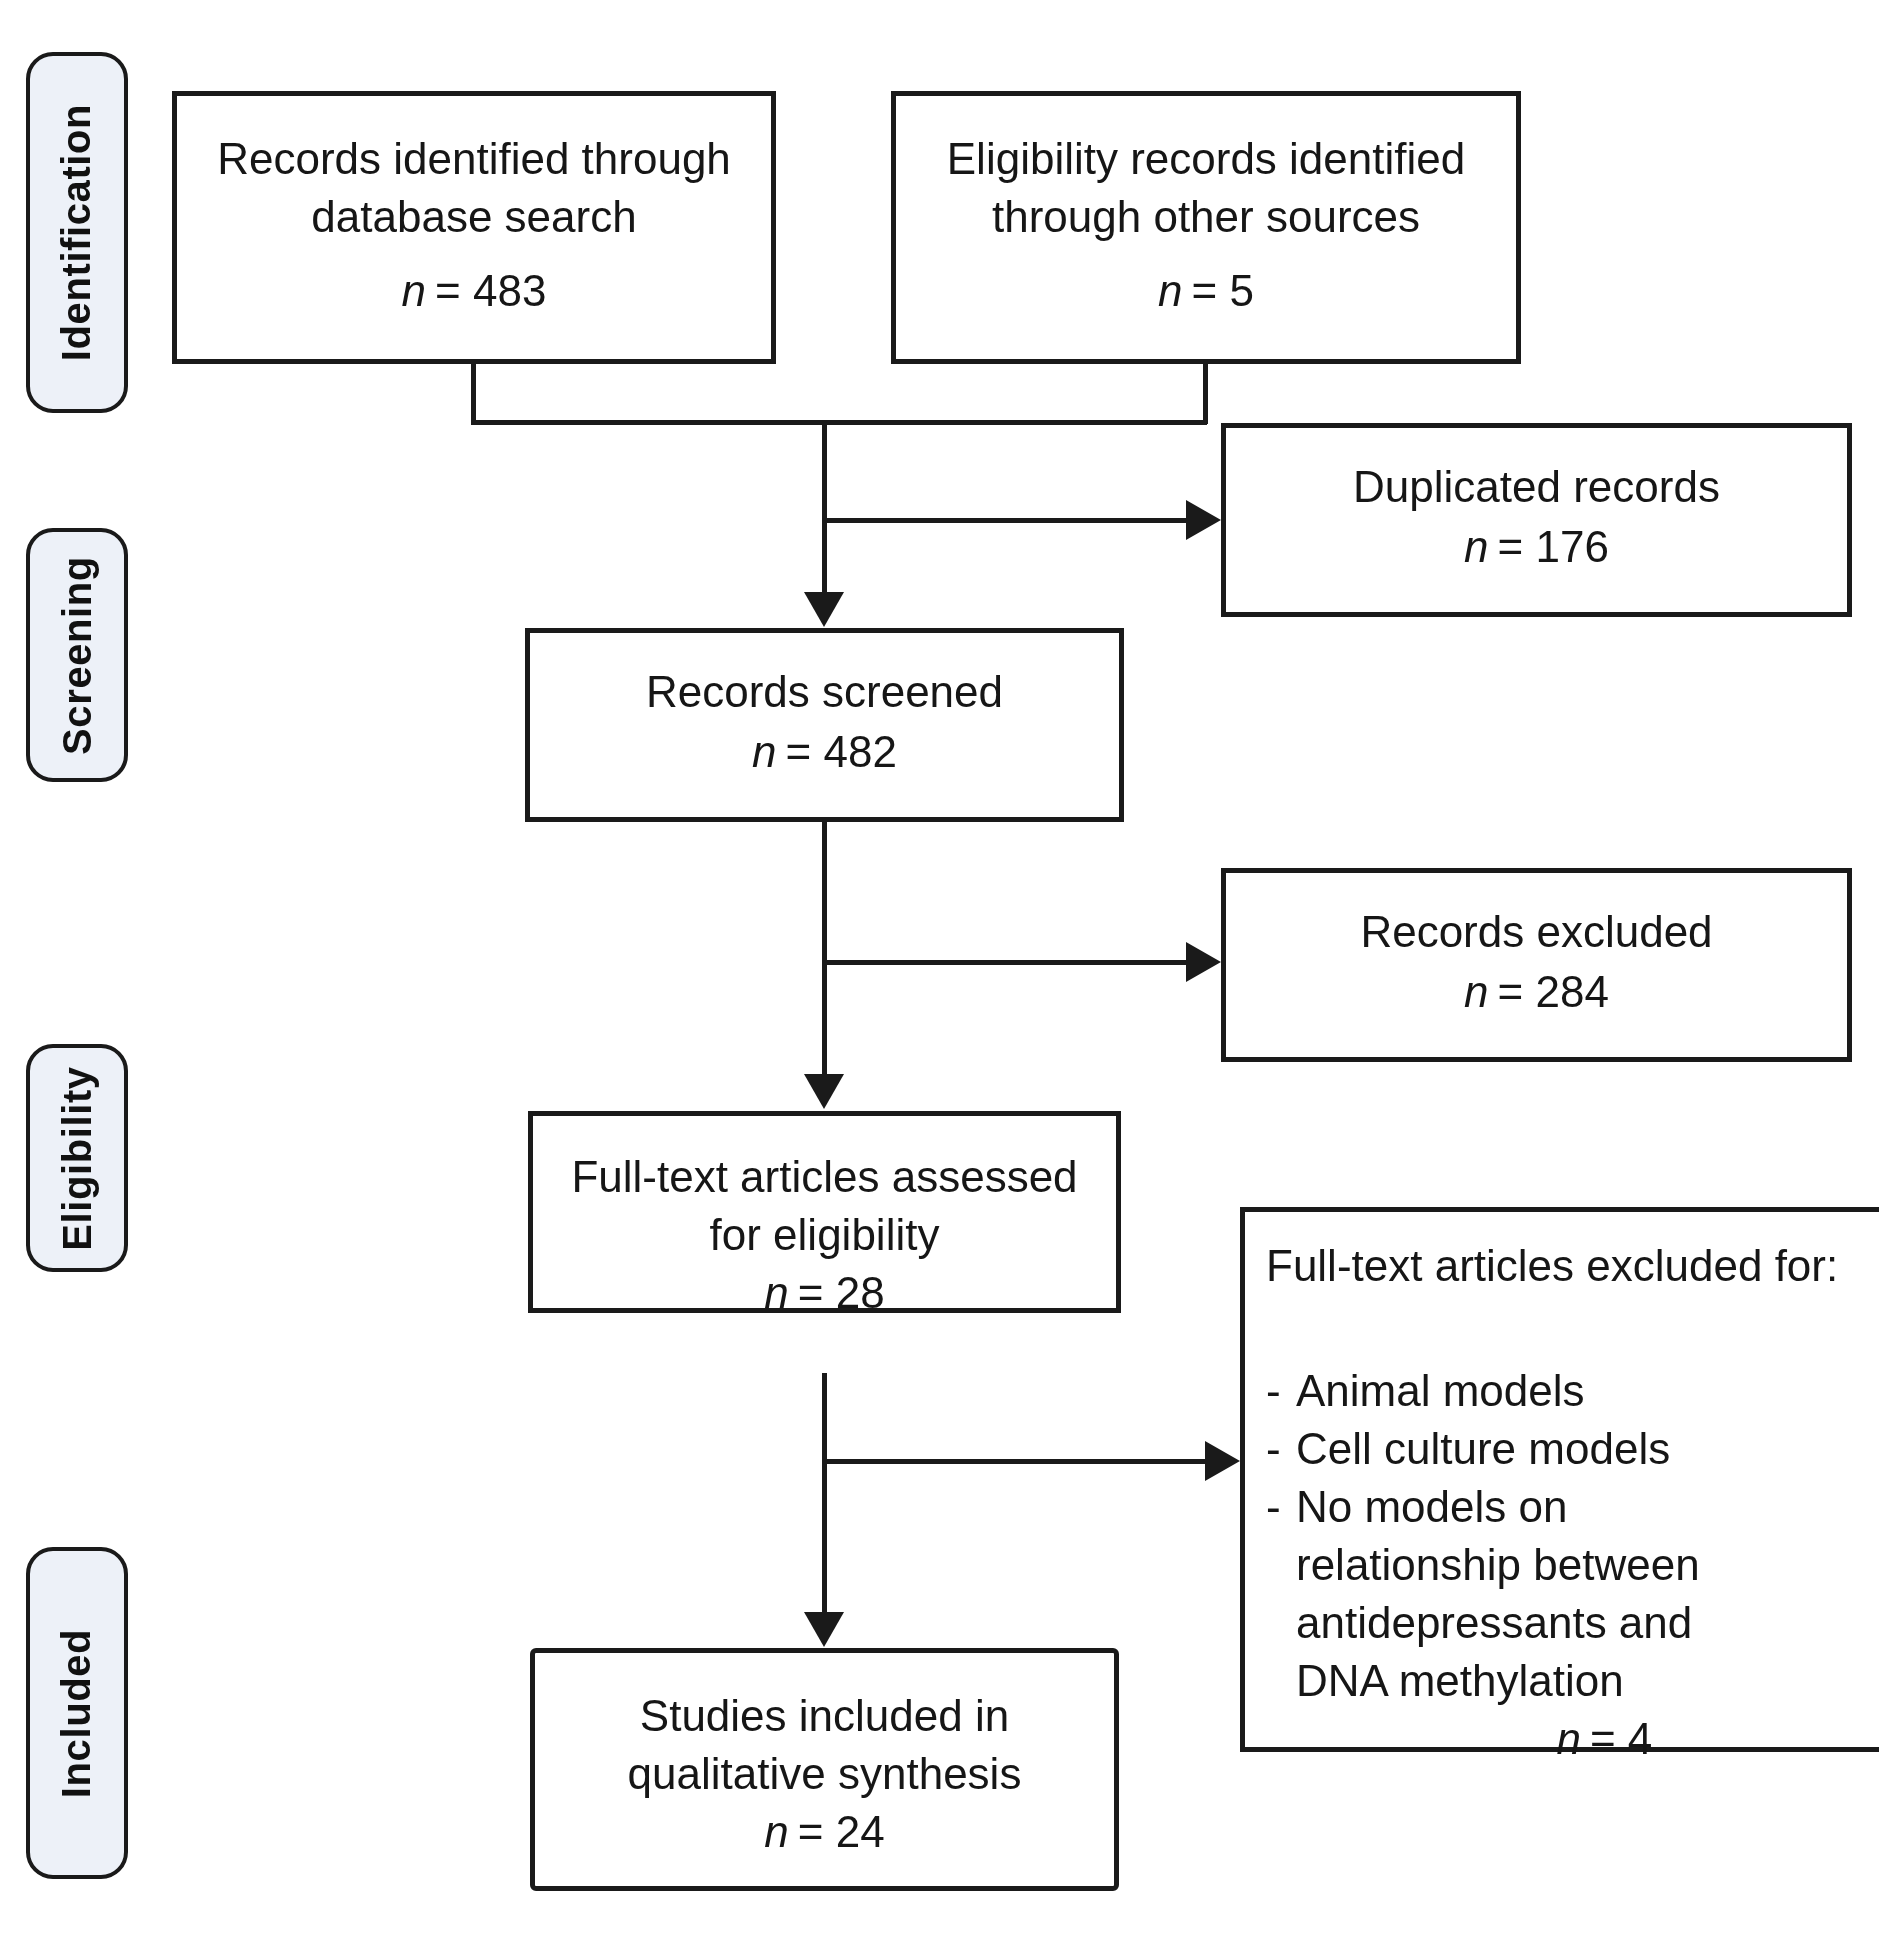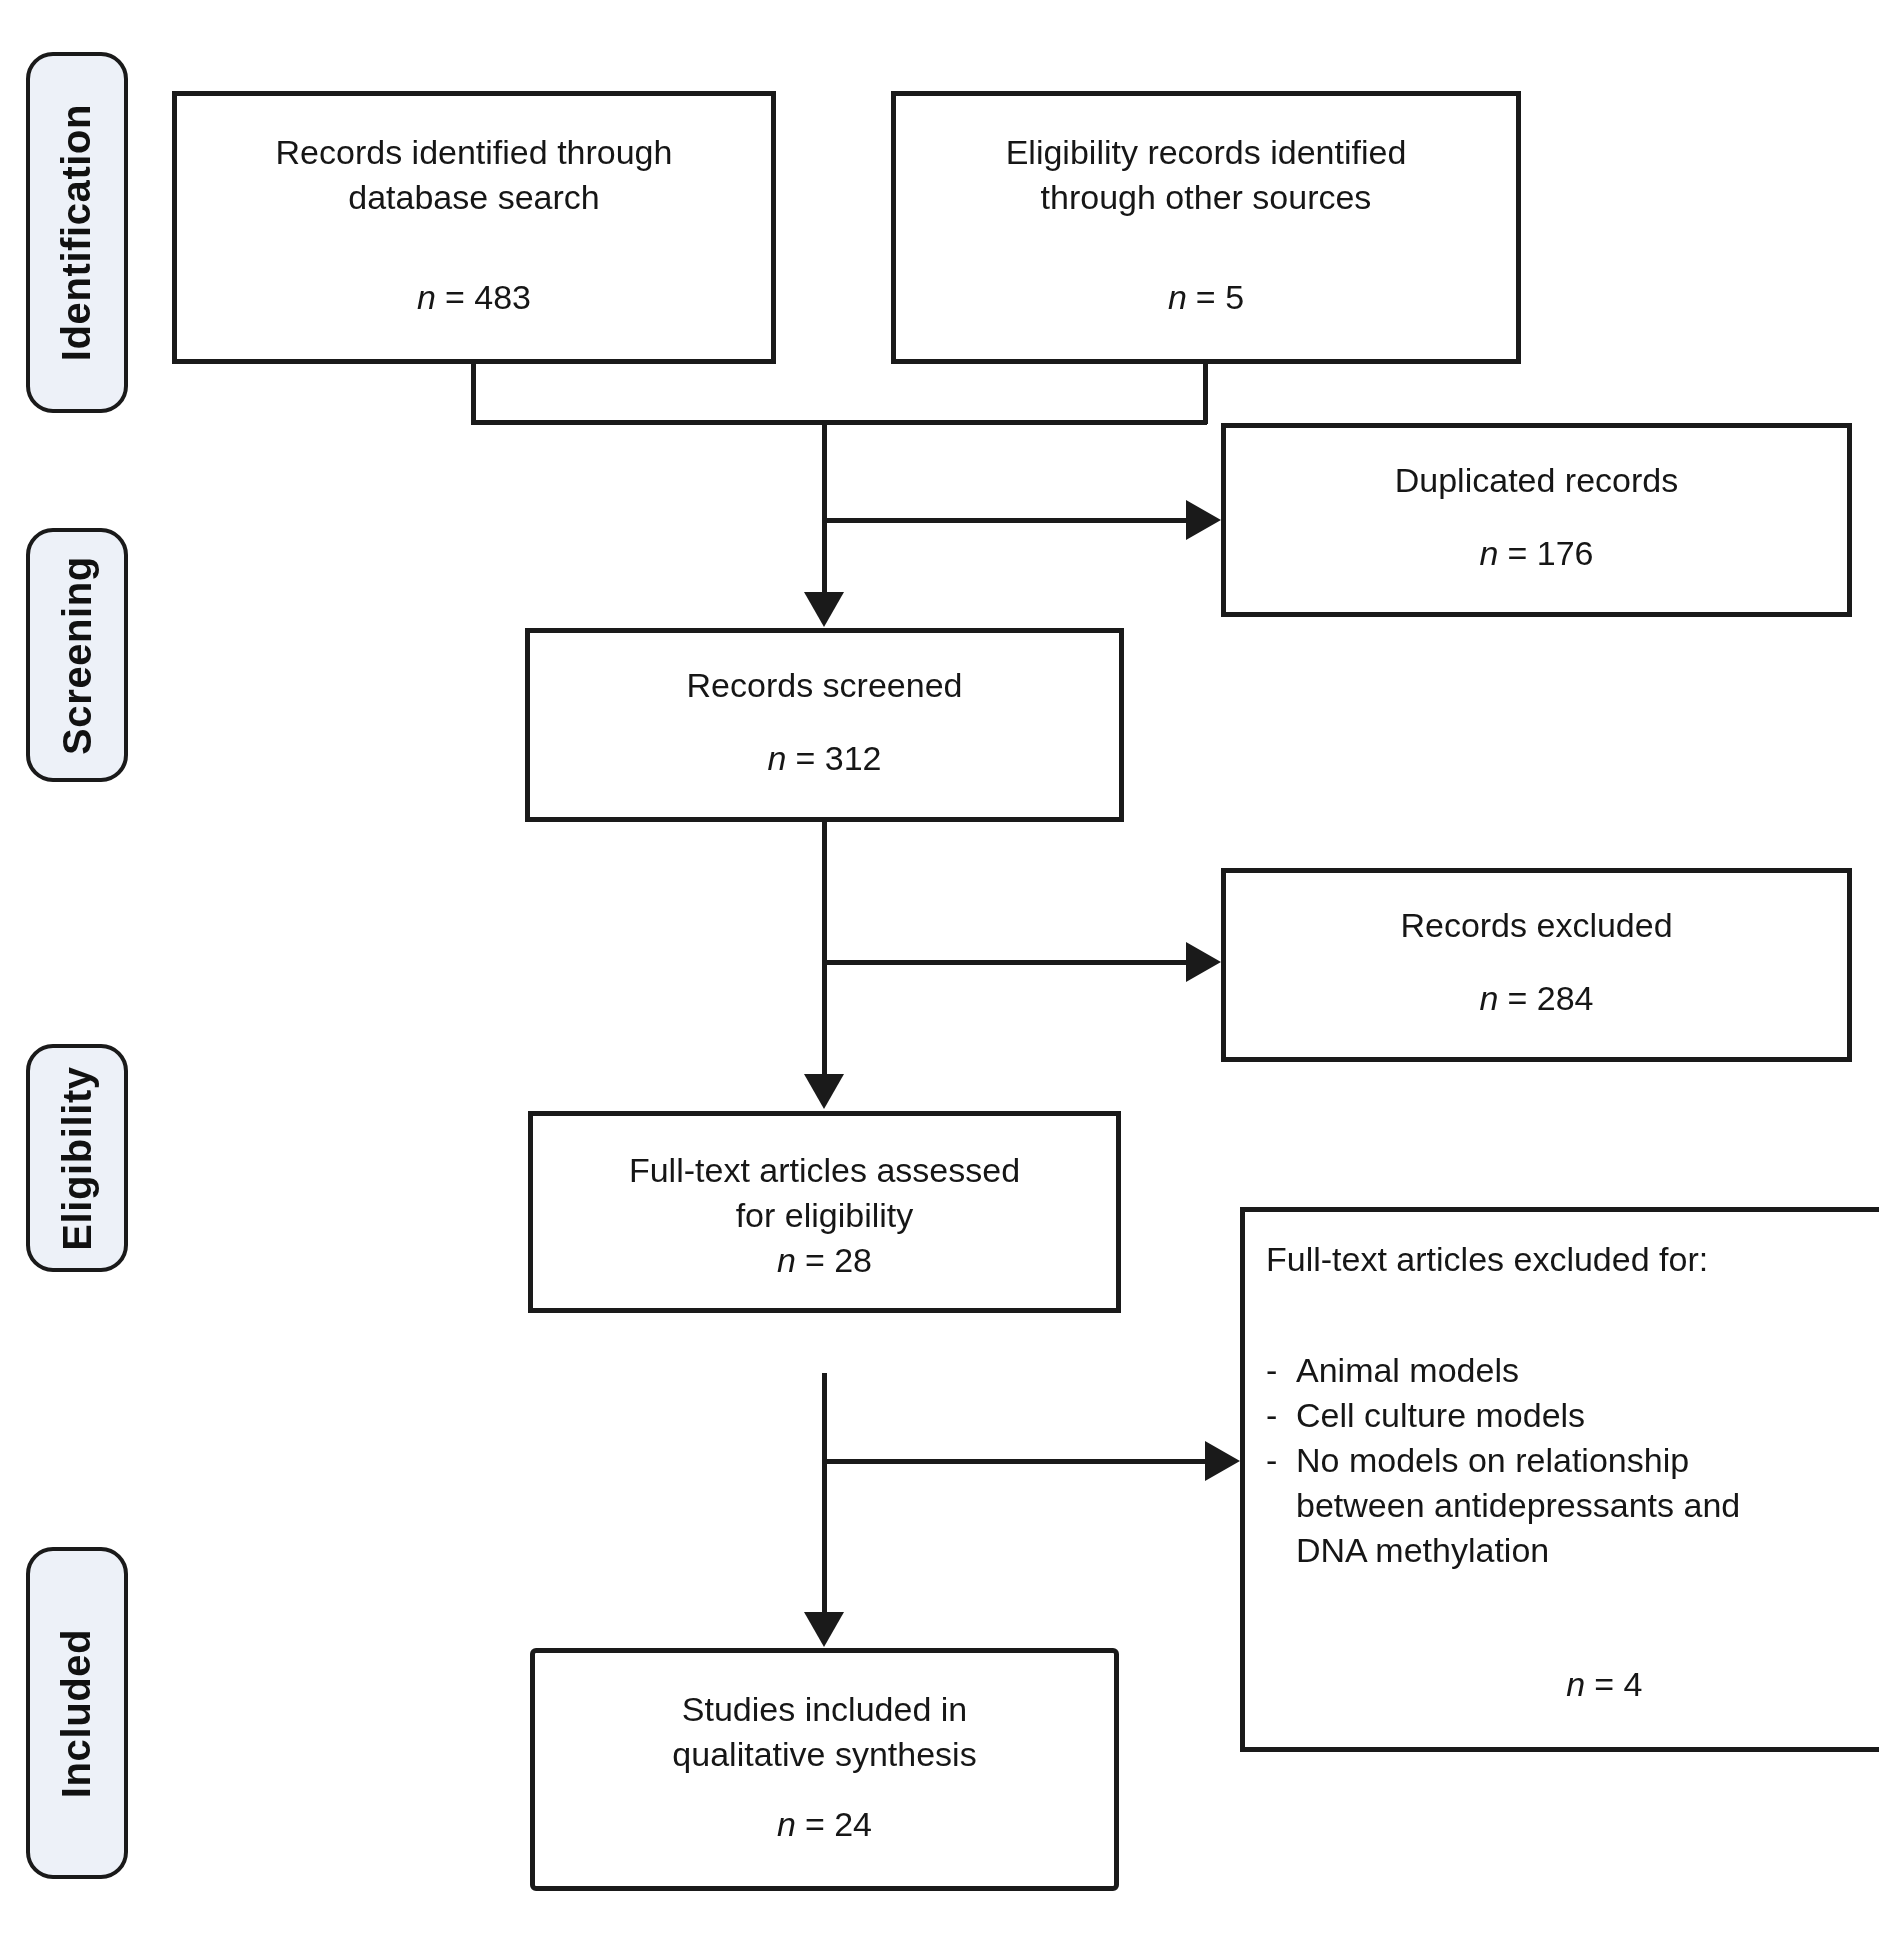--- a/index.html
+++ b/index.html
@@ -47,21 +47,21 @@
   .box {
     position: absolute;
     box-sizing: border-box;
     background: #ffffff;
     border: 5.2px solid #1a1a1a;
     display: flex;
     flex-direction: column;
     align-items: center;
     justify-content: space-between;
     text-align: center;
-    font-size: 34px;
+    font-size: 44px;
     line-height: 1.32;
     color: #161616;
   }
   .box .title { display: block; }
   .nrow { white-space: nowrap; }
   .nsym { font-style: italic; margin-right: 9px; }
 
   .box-db        { left: 172px;  top: 91px;  width: 604px; height: 273px; padding: 34px 6.5px 39px; }
   .box-other     { left: 891px; top: 91px;  width: 630px; height: 273px; padding: 34px 6.5px 39px; }
   .box-dup       { left: 1221px; top: 423px;  width: 631px; height: 194px; padding: 30px 6.5px 36px; }
@@ -159,21 +159,21 @@
     <div>
       <span class="title">Duplicated records</span>
     </div>
     <div class="nrow"><span class="nsym">n</span><span class="nval">= 176</span></div>
   </div>
 
   <div class="box box-screened">
     <div>
       <span class="title">Records screened</span>
     </div>
-    <div class="nrow"><span class="nsym">n</span><span class="nval">= 312</span></div>
+    <div class="nrow"><span class="nsym">n</span><span class="nval">= 482</span></div>
   </div>
 
   <div class="box box-excluded">
     <div>
       <span class="title">Records excluded</span>
     </div>
     <div class="nrow"><span class="nsym">n</span><span class="nval">= 284</span></div>
   </div>
 
   <div class="box box-fulltext">

